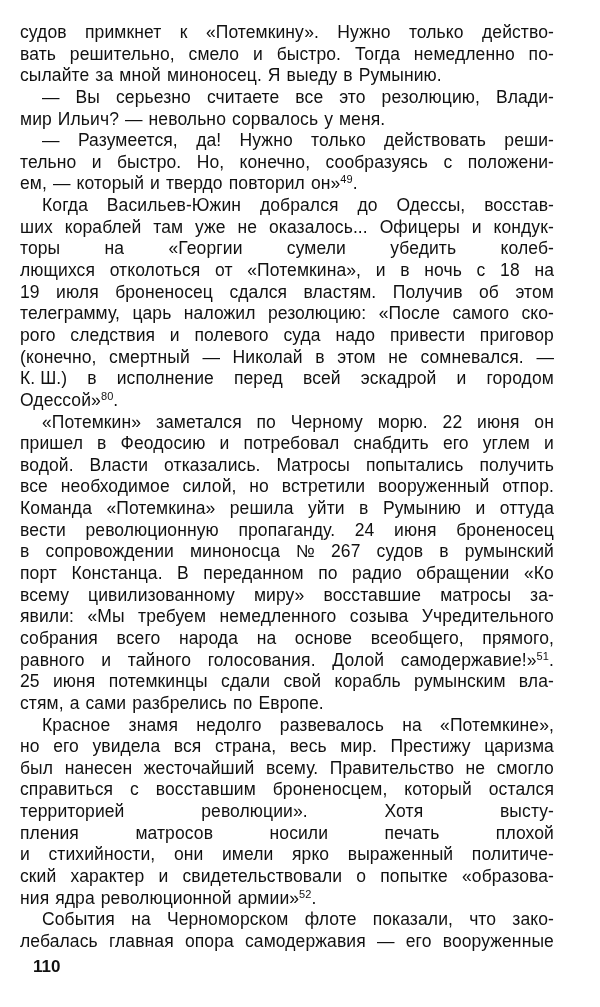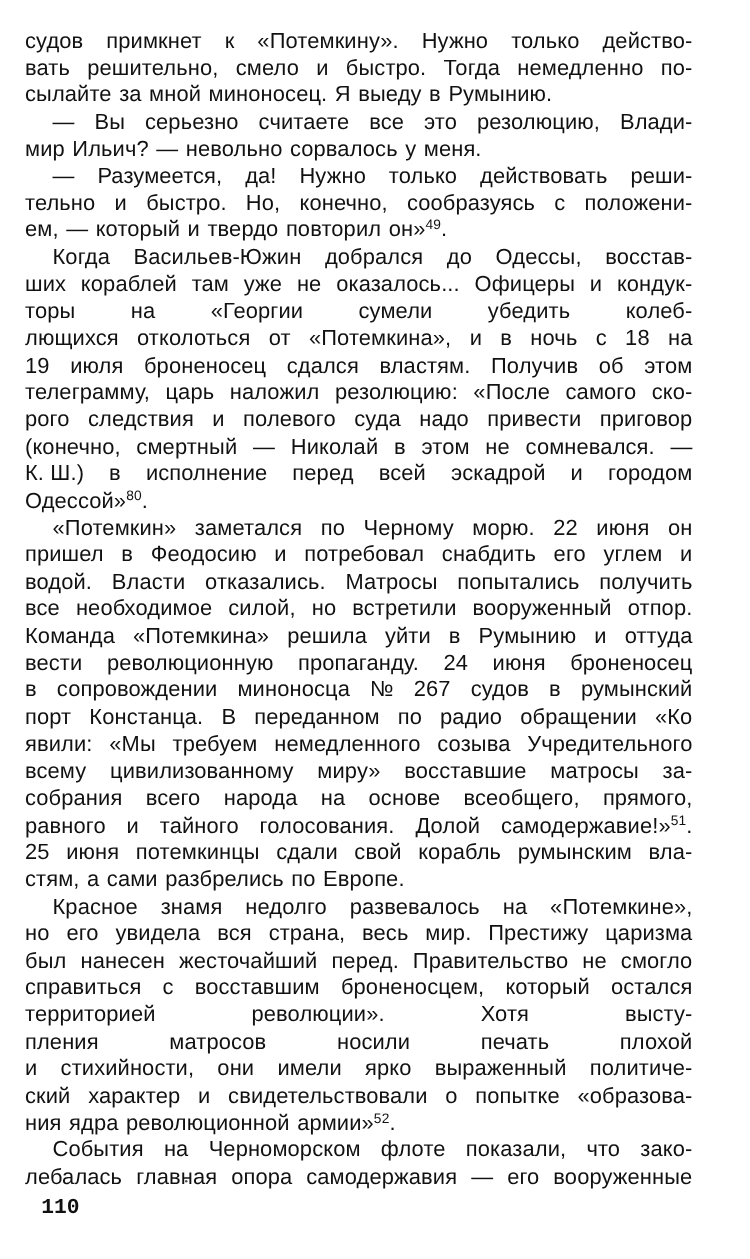--- a/index.html
+++ b/index.html
@@ -48,21 +48,21 @@
       font-size: 11px;
       line-height: 0;
       vertical-align: 6px;
     }
     .page-number {
       position: absolute;
       left: 33px;
       top: 957px;
       font-size: 17px;
       font-weight: bold;
-      font-family: Liberation Mono, monospace;
+      font-family: Liberation Sans, sans-serif;
       text-align: center;
     }
     .dot {
       position: absolute;
       left: 148px;
       top: 944px;
       width: 2px;
       height: 2px;
       background: #555;
       border-radius: 1px;
@@ -310,34 +310,34 @@
       <span class="w">порт</span>
       <span class="w">Констанца.</span>
       <span class="w">В</span>
       <span class="w">переданном</span>
       <span class="w">по</span>
       <span class="w">радио</span>
       <span class="w">обращении</span>
       <span class="w">«Ко</span>
     </div>
     <div class="line">
+      <span class="w">всему</span>
+      <span class="w">цивилизованному</span>
+      <span class="w">миру»</span>
+      <span class="w">восставшие</span>
+      <span class="w">матросы</span>
+      <span class="w">за-</span>
+    </div>
+    <div class="line">
       <span class="w">явили:</span>
       <span class="w">«Мы</span>
       <span class="w">требуем</span>
       <span class="w">немедленного</span>
       <span class="w">созыва</span>
       <span class="w">Учредительного</span>
-    </div>
-    <div class="line">
-      <span class="w">всему</span>
-      <span class="w">цивилизованному</span>
-      <span class="w">миру»</span>
-      <span class="w">восставшие</span>
-      <span class="w">матросы</span>
-      <span class="w">за-</span>
     </div>
     <div class="line">
       <span class="w">собрания</span>
       <span class="w">всего</span>
       <span class="w">народа</span>
       <span class="w">на</span>
       <span class="w">основе</span>
       <span class="w">всеобщего,</span>
       <span class="w">прямого,</span>
     </div>
@@ -383,21 +383,21 @@
       <span class="w">страна,</span>
       <span class="w">весь</span>
       <span class="w">мир.</span>
       <span class="w">Престижу</span>
       <span class="w">царизма</span>
     </div>
     <div class="line">
       <span class="w">был</span>
       <span class="w">нанесен</span>
       <span class="w">жесточайший</span>
-      <span class="w">перед.</span>
+      <span class="w">всему.</span>
       <span class="w">Правительство</span>
       <span class="w">не</span>
       <span class="w">смогло</span>
     </div>
     <div class="line">
       <span class="w">справиться</span>
       <span class="w">с</span>
       <span class="w">восставшим</span>
       <span class="w">броненосцем,</span>
       <span class="w">который</span>

